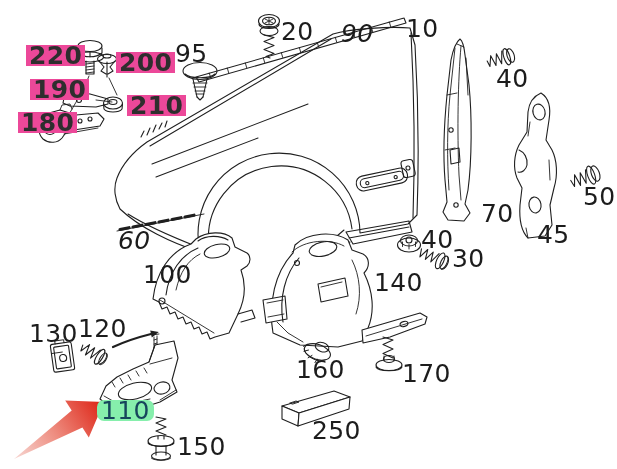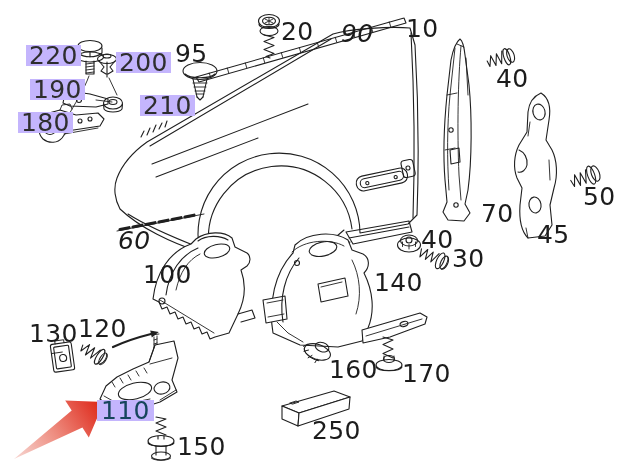--- a/index.html
+++ b/index.html
@@ -12,22 +12,22 @@
     fill:none; stroke:#1f1f1f; stroke-width:1.1; stroke-linecap:round; stroke-linejoin:round;
   }
   svg .wf { fill:#ffffff; }
   svg .bf { fill:#1f1f1f; stroke:none; }
   svg .thick { stroke-width:3.2; }
   svg .thin { stroke-width:0.9; }
   .lbl {
     position:absolute; font-size:25px; line-height:21px; color:#1c1c1c;
     letter-spacing:0.4px; white-space:nowrap; user-select:none;
   }
-  .lbl.gray  { background:#c4b5fd; color:#2e2e2e; padding:0 3px; }
-  .lbl.hilite{ background:#c4b5fd; color:#16455c; padding:0 4px; }
+  .lbl.gray  { background:#ec4899; color:#2e2e2e; padding:0 3px;font-weight:bold; }
+  .lbl.hilite{ background:#86efac; color:#16455c; padding:0 4px;border-radius:7px; }
 </style>
 </head>
 <body>
 
 <div class="canvas">
 
 <svg width="617" height="469" viewBox="0 0 617 469">
   <defs>
     <linearGradient id="redgrad" gradientUnits="userSpaceOnUse" x1="14" y1="459" x2="104" y2="402">
       <stop offset="0" stop-color="#f7d8d4"></stop>
@@ -245,35 +245,35 @@
     <path class="wf" d="M299,413 L350,397 L349,409 L298,426 Z"></path>
     <path class="thin" d="M290,403 L296,401 L299,402 L293,404 Z"></path>
   </g>
 
   <polygon points="14,459 71.7,410.6 65.2,400.4 104,402 88.8,437.6 82.4,427.5" fill="url(#redgrad)" stroke="none"></polygon>
 </svg>
 
   <span class="lbl gray" style="left:26px;  top:45px;">220</span>
   <span class="lbl gray" style="left:116px; top:52px;">200</span>
   <span class="lbl gray" style="left:30px;  top:79px;">190</span>
-  <span class="lbl gray" style="left:127px; top:95px;margin-left:13px;">210</span>
+  <span class="lbl gray" style="left:127px; top:95px;">210</span>
   <span class="lbl gray" style="left:18px;  top:112px;">180</span>
   <span class="lbl" style="left:175px; top:43px;text-align:right;">95</span>
   <span class="lbl" style="left:281px; top:21px;">20</span>
   <span class="lbl" style="left:341px; top:23px;font-style:italic;">90</span>
   <span class="lbl" style="left:406px; top:18px;">10</span>
   <span class="lbl" style="left:496px; top:68px;">40</span>
   <span class="lbl" style="left:583px; top:186px;">50</span>
   <span class="lbl" style="left:537px; top:224px;">45</span>
   <span class="lbl" style="left:481px; top:203px;">70</span>
   <span class="lbl" style="left:421px; top:229px;">40</span>
   <span class="lbl" style="left:452px; top:248px;">30</span>
   <span class="lbl" style="left:118px; top:230px;font-style:italic;">60</span>
   <span class="lbl" style="left:143px; top:264px;">100</span>
   <span class="lbl" style="left:29px;  top:323px;">130</span>
   <span class="lbl" style="left:78px;  top:318px;">120</span>
   <span class="lbl hilite" style="left:97px;  top:400px;">110</span>
   <span class="lbl" style="left:177px; top:436px;">150</span>
-  <span class="lbl" style="left:296px; top:359px;margin-left:33px;">160</span>
+  <span class="lbl" style="left:296px; top:359px;">160</span>
   <span class="lbl" style="left:402px; top:363px;">170</span>
   <span class="lbl" style="left:374px; top:272px;">140</span>
   <span class="lbl" style="left:312px; top:420px;">250</span>
 </div>
 
 </body></html>

